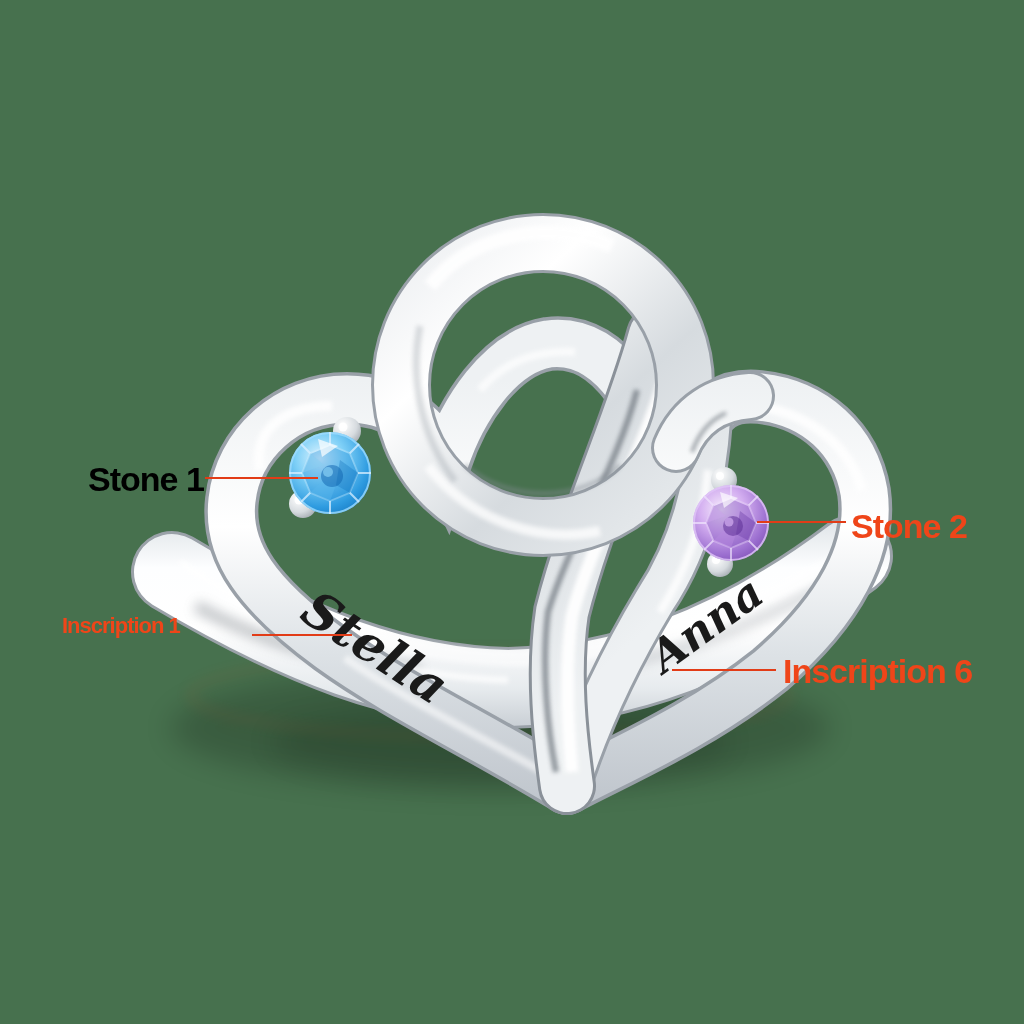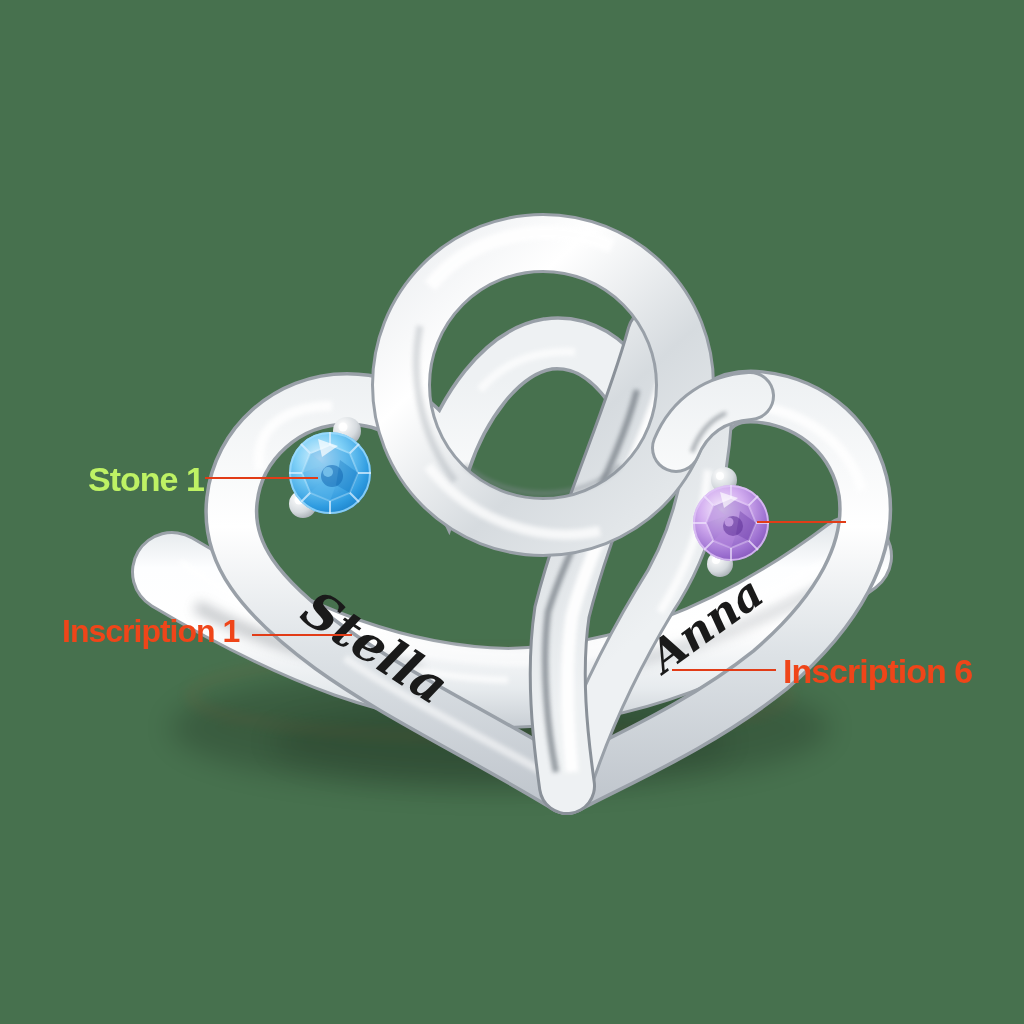--- a/index.html
+++ b/index.html
@@ -155,23 +155,24 @@
     </g>
 
     <g>
       <text class="engrave" x="0" y="0" transform="translate(298,618) rotate(33)" font-size="50" fill="#1a1a1a">Stella</text>
     </g>
     <g>
       <text class="engrave" x="0" y="0" transform="translate(664,674) rotate(-36)" font-size="44" fill="#1a1a1a">Anna</text>
     </g>
   </svg>
 
-  <div class="label" style="left:88px;top:460px;font-size:34px;color:#bef264;">Stone 1</div>
+  <div class="label" style="left:88px;top:460px;font-size:34px;color:#000000;">Stone 1</div>
   <div class="leader" style="left:205px;top:477px;width:113px;background:#e23c17;"></div>
 
+  <div class="label" style="left:851px;top:507px;font-size:34px;color:#EF4519;">Stone 2</div>
   <div class="leader" style="left:757px;top:521px;width:89px;background:#e23c17;"></div>
 
-  <div class="label" style="left:62px;top:613px;font-size:32px;color:#EF4519;">Inscription 1</div>
+  <div class="label" style="left:62px;top:613px;font-size:22px;color:#EF4519;">Inscription 1</div>
   <div class="leader" style="left:252px;top:634px;width:100px;background:#e23c17;"></div>
 
   <div class="label" style="left:783px;top:652px;font-size:34px;color:#EF4519;">Inscription 6</div>
   <div class="leader" style="left:672px;top:669px;width:104px;background:#e23c17;"></div>
 </div>
 
 </body></html>

